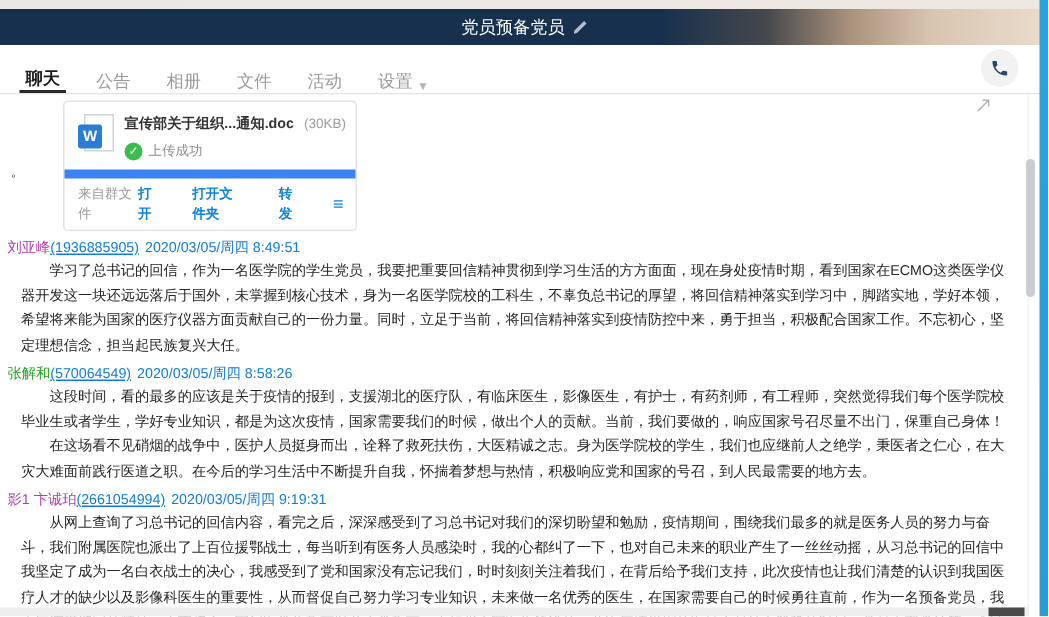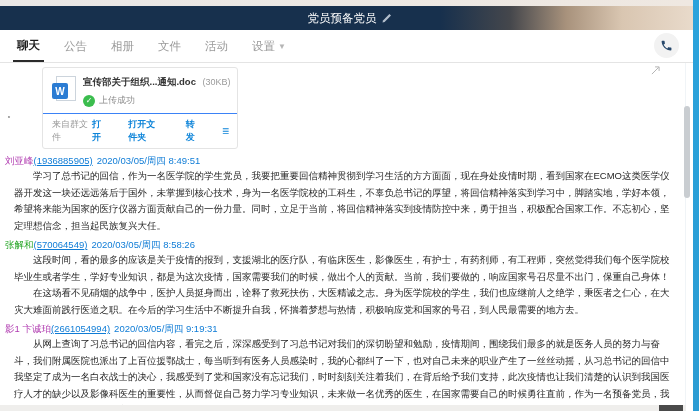--- a/index.html
+++ b/index.html
@@ -5,42 +5,42 @@
   html,body{margin:0;padding:0;background:#fff;}
   .window{position:relative;width:699px;height:411px;overflow:hidden;background:#fff;
           font-family:"Liberation Sans","DejaVu Sans",sans-serif;}
   .top-strip{height:6px;background:linear-gradient(90deg,#e9e7e6,#efe8e1);}
   .title-bar{height:24px;display:flex;align-items:center;justify-content:center;gap:5px;
              color:#fff;font-size:11.5px;
              background:linear-gradient(90deg,#17304d 0%,#17304d 63%,#45474c 73%,#a8927c 81%,#d9c6b1 89%,#eadccd 100%);}
   .pencil-icon{display:inline-block;line-height:0;opacity:.85;}
   .tab-bar{position:relative;height:32px;background:#fff;border-bottom:1px solid #e4e4e4;
            display:flex;align-items:stretch;padding-left:13px;}
-  .tab{font-size:11.5px;color:#9a9a9a;display:flex;align-items:center;padding:0 4px;margin-right:16px;cursor:default;}
+  .tab{font-size:11.5px;color:#9a9a9a;display:flex;align-items:flex-end;padding:0 4px;margin-right:16px;cursor:default;}
   .tab.active{color:#1c1c1c;font-weight:bold;border-bottom:2px solid #2b2b2b;}
   .chevron{font-size:8px;color:#b5b5b5;margin-left:3px;}
   .phone-btn{position:absolute;right:20px;top:3px;width:25px;height:25px;border-radius:50%;
              background:#f2f2f2;display:flex;align-items:center;justify-content:center;cursor:pointer;}
   .chat{position:absolute;top:63px;left:0;right:13px;bottom:0;background:#fff;}
   .expand-icon{position:absolute;top:3px;right:26px;line-height:0;opacity:.75;cursor:pointer;}
 
   .file-card{margin:4px 0 0 42px;width:194px;border:1px solid #e4e4e4;border-radius:3px;background:#fff;}
   .fc-top{display:flex;padding:8px 8px 6px 9px;}
   .word-icon{position:relative;width:23px;height:27px;flex:none;}
   .word-page{position:absolute;left:4px;top:0;width:18px;height:23px;background:#fff;border:1px solid #ccd4dc;}
   .word-w{position:absolute;left:0;top:7px;width:16px;height:16px;background:#2b7cd3;border-radius:2px;
           color:#fff;font-weight:bold;font-size:10px;display:flex;align-items:center;justify-content:center;}
   .file-info{margin-left:8px;min-width:0;}
   .file-line{font-size:9.5px;color:#333;white-space:nowrap;}
   .file-name{font-weight:bold;cursor:pointer;}
   .file-size{color:#9b9b9b;margin-left:4px;font-size:9px;}
   .file-status{margin-top:5px;display:flex;align-items:center;gap:4px;font-size:9px;color:#8d8d8d;}
   .check{width:12px;height:12px;border-radius:50%;background:#3bbd4e;color:#fff;font-size:8px;
          display:flex;align-items:center;justify-content:center;flex:none;}
-  .fc-bottom{border-top:1px solid #3b82f6;display:flex;align-items:center;justify-content:space-between;
+  .fc-bottom{border-top:6px solid #3b82f6;display:flex;align-items:center;justify-content:space-between;
              padding:4px 8px 4px 9px;font-size:9px;}
   .file-source{color:#9b9b9b;}
   .file-actions{display:flex;align-items:center;gap:22px;color:#0d84d9;font-weight:bold;}
   .file-actions span{cursor:pointer;}
   .burger{font-size:12px;line-height:8px;}
 
   .stray{position:absolute;left:7px;top:45px;font-size:9.5px;color:#3a3a3a;}
 
   .messages{margin:6px 0 0 5px;}
   .msg-header{font-size:9.5px;line-height:11px;margin:5px 0 2px;white-space:nowrap;}

